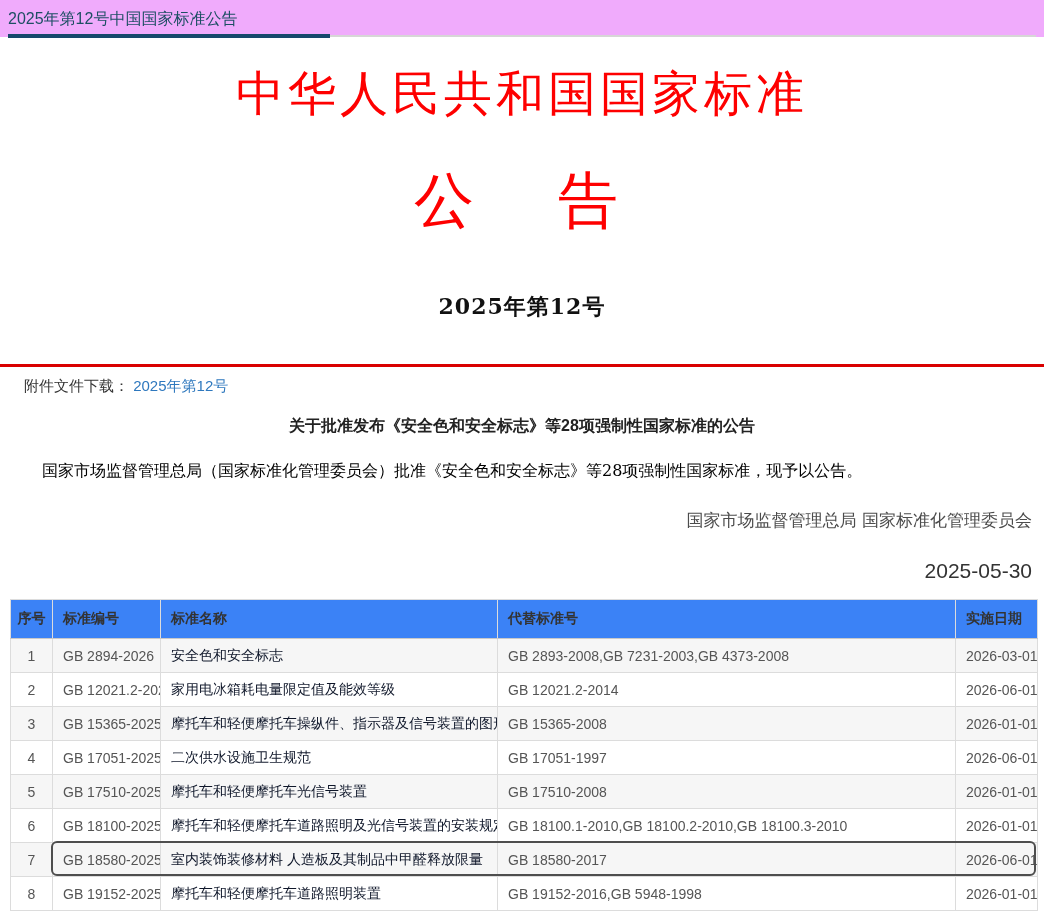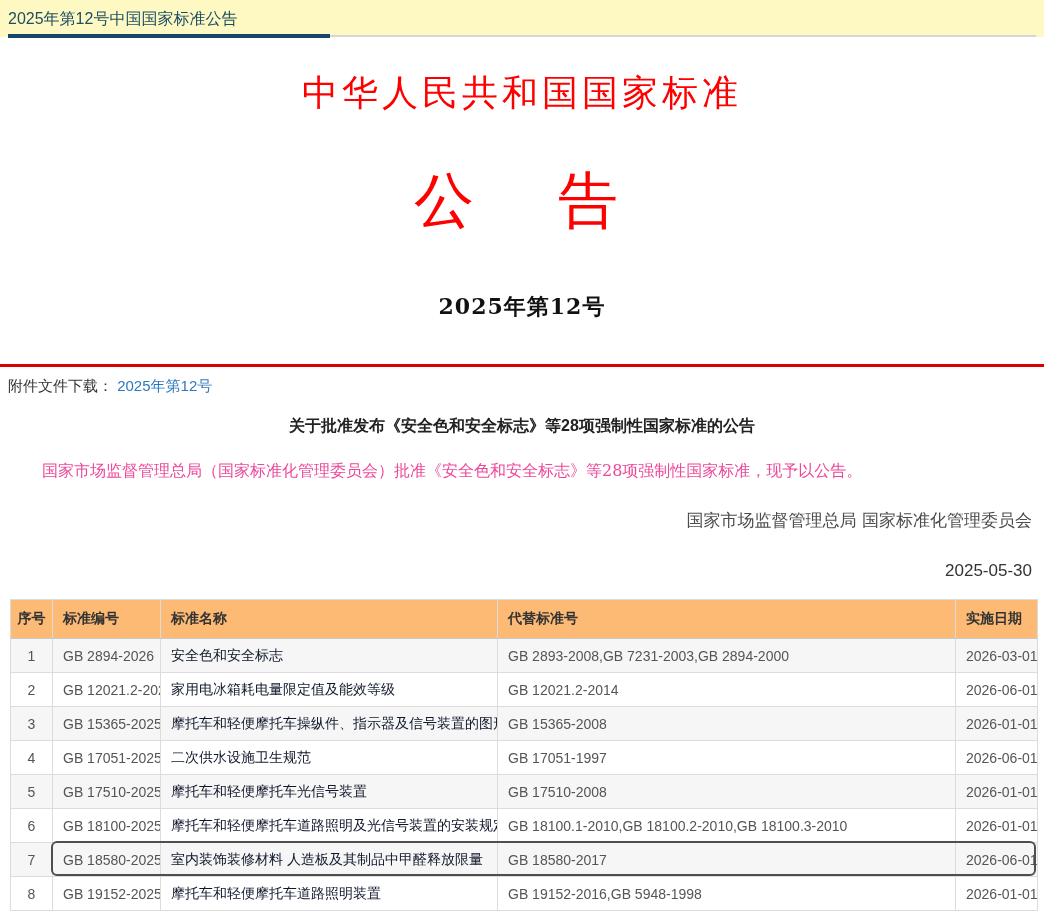--- a/index.html
+++ b/index.html
@@ -2,69 +2,69 @@
 <html lang="zh"><head>
 <meta charset="utf-8">
 <style>
   html,body{margin:0;padding:0;}
   body{
     width:1044px;height:911px;overflow:hidden;background:#ffffff;
     font-family:"Liberation Sans","DejaVu Sans",sans-serif;
     position:relative;
   }
   
-  .tabbar{padding:9px 8px 0 8px;background:#fef9c3;}
+  .tabbar{padding:9px 8px 0 8px;background:#f0abfc;}
   .tab-title{font-size:16px;color:#1d4e63;line-height:19px;display:inline-block;}
   .tab-underline{position:relative;margin-top:7px;height:2px;background:#d6d6d6;}
   .tab-underline-active{position:absolute;left:0;top:-1px;width:322px;height:4px;background:#17486b;}
   
   .doc-title{
     margin:26px 0 0 0;text-align:center;color:#fe0000;
     font-family:"DejaVu Serif","Liberation Serif",serif;
-    font-size:36px;font-weight:400;letter-spacing:4px;line-height:60px;
+    font-size:48px;font-weight:400;letter-spacing:4px;line-height:60px;
   }
   .doc-title2{
     margin-top:50px;text-align:center;color:#fe0000;
     font-family:"DejaVu Serif","Liberation Serif",serif;
     font-size:60px;letter-spacing:12px;line-height:55px;
   }
   .issue-no{
     margin-top:64px;text-align:center;color:#111;
     font-family:"DejaVu Serif","Liberation Serif",serif;
     font-size:22px;font-weight:600;line-height:28px;letter-spacing:1px;
   }
   
   .red-rule{margin-top:44px;height:3px;background:#d90000;}
-  .attachment-bar{padding:9px 8px 9px 8px;font-size:15px;line-height:19px;}
+  .attachment-bar{padding:9px 8px 9px 24px;font-size:15px;line-height:19px;}
   .attachment-label{color:#333;}
   .attachment-link{color:#2e78be;text-decoration:none;cursor:pointer;}
   
   .announce-title{
     margin:9px 0 0 0;text-align:center;color:#222;
     font-size:16px;font-weight:bold;line-height:26px;
   }
   .announce-body{
-    margin:22px 10px 0 10px;text-indent:2em;color:#ec4899;
+    margin:22px 10px 0 10px;text-indent:2em;color:#000000;
     font-family:"DejaVu Serif","Liberation Serif",serif;
     font-size:16px;line-height:20px;
   }
   .signature{
     margin:29px 12px 0 0;text-align:right;color:#4c4c4c;
     font-family:"DejaVu Serif","Liberation Serif",serif;
     font-size:17px;line-height:20px;padding-left:35px;
   }
-  .doc-date{margin:31px 12px 0 0;text-align:right;color:#333;font-size:17px;line-height:20px;}
+  .doc-date{margin:31px 12px 0 0;text-align:right;color:#333;font-size:21px;line-height:20px;}
   
   .table-wrap{position:relative;margin:18px 0 0 10px;width:1027px;}
   table.std-table{border-collapse:collapse;table-layout:fixed;width:1027px;font-size:14px;}
   .std-table th,.std-table td{
     border:1px solid #dcdcdc;padding:0 10px;text-align:left;
     overflow:hidden;white-space:nowrap;
   }
-  .std-table th{height:38px;color:#333;font-weight:bold;background:#fdba74;border-bottom-color:#c9c9c9;}
+  .std-table th{height:38px;color:#333;font-weight:bold;background:#3b82f6;border-bottom-color:#c9c9c9;}
   .std-table td{height:33px;color:#555;}
   .std-table th:first-child,.std-table td:first-child{text-align:center;padding:0 4px;}
   .std-table tbody tr:nth-child(odd){background:#f6f6f6;}
   .std-table tbody tr.partial{background:#fff;}
   a.std-link{color:#0f172a;text-decoration:none;cursor:pointer;}
   
   .row-outline{
     position:absolute;left:41px;top:242px;width:981px;height:31px;
     border:2px solid #4e4e4e;border-radius:6px;pointer-events:none;background:transparent;
   }
@@ -110,21 +110,21 @@
           <th>标准名称</th>
           <th>代替标准号</th>
           <th>实施日期</th>
         </tr>
     </thead>
     <tbody id="std-body">
         <tr>
           <td>1</td>
           <td>GB 2894-2026</td>
           <td><a class="std-link">安全色和安全标志</a></td>
-          <td>GB 2893-2008,GB 7231-2003,GB 2894-2000</td>
+          <td>GB 2893-2008,GB 7231-2003,GB 4373-2008</td>
           <td>2026-03-01</td>
         </tr>
         <tr>
           <td>2</td>
           <td>GB 12021.2-2025</td>
           <td><a class="std-link">家用电冰箱耗电量限定值及能效等级</a></td>
           <td>GB 12021.2-2014</td>
           <td>2026-06-01</td>
         </tr>
         <tr>

